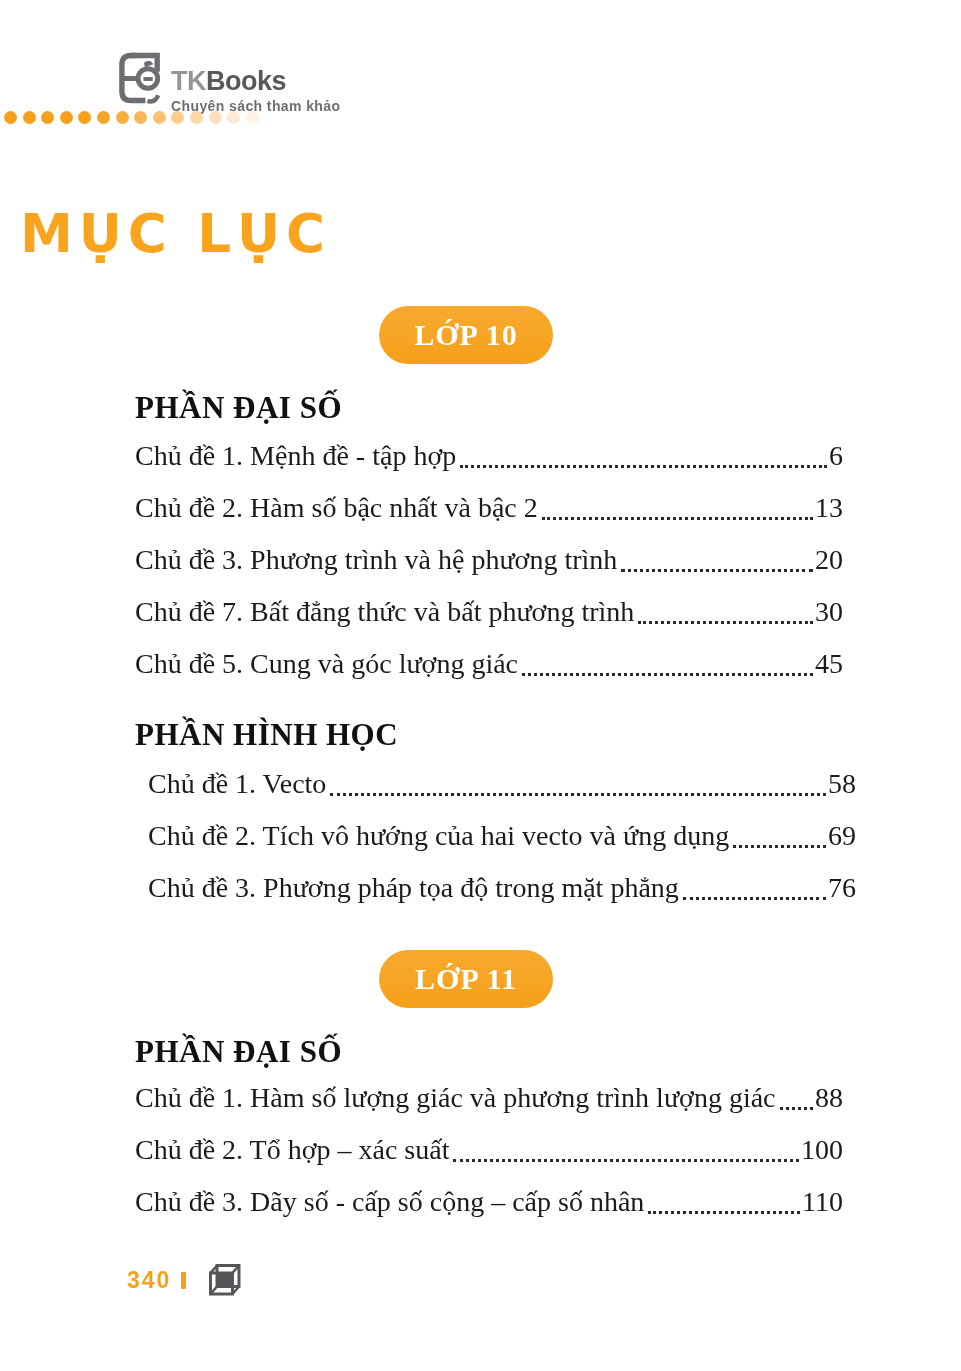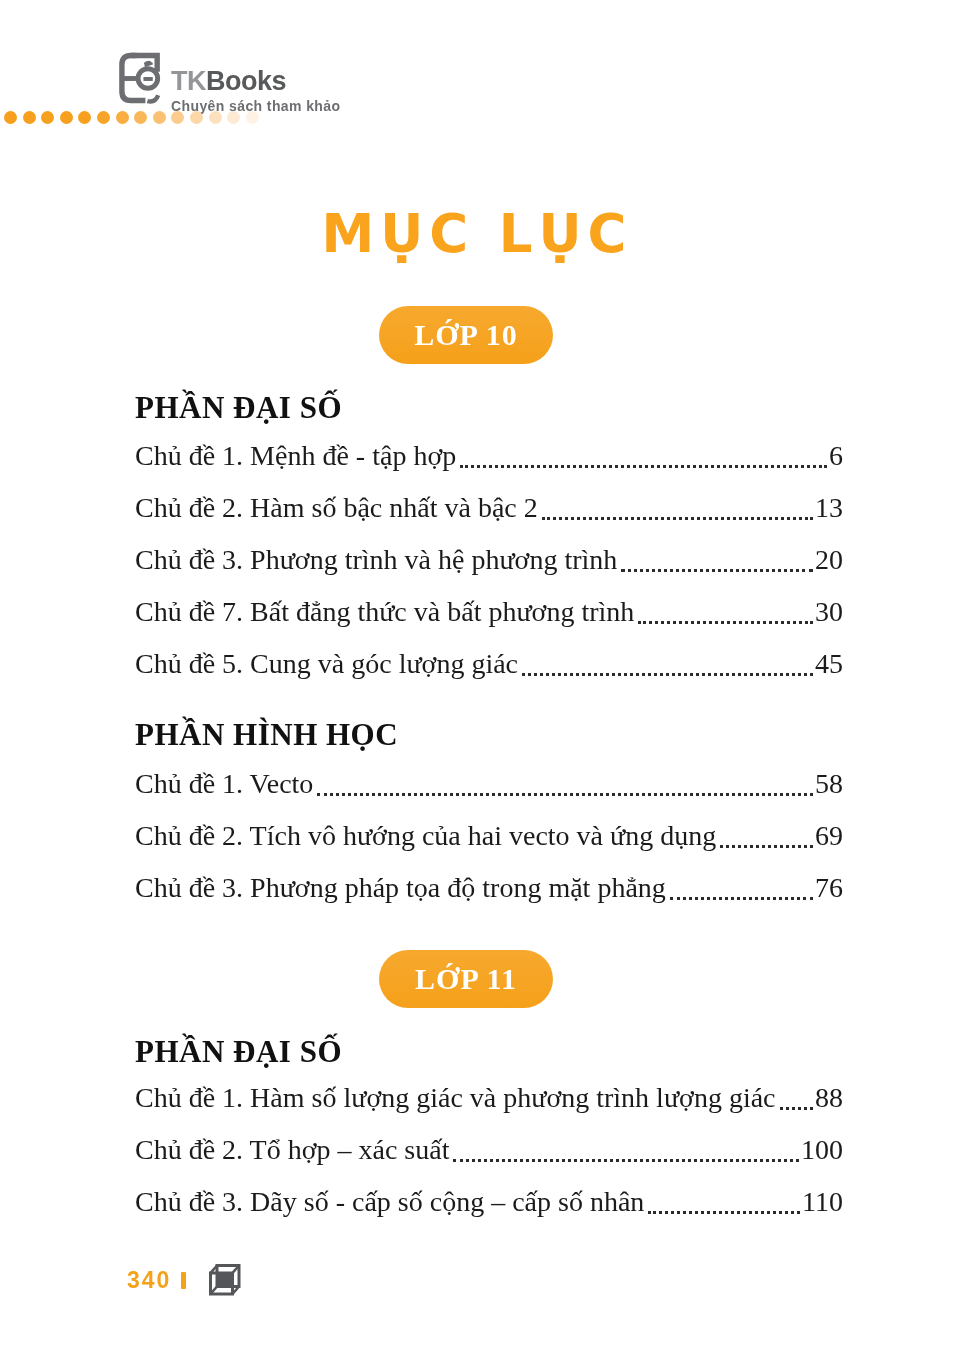--- a/index.html
+++ b/index.html
@@ -17,23 +17,23 @@
   .brand { font-family:"Liberation Sans", sans-serif; font-weight:bold; font-size:27px; line-height:1; letter-spacing:-0.5px; }
   .brand .tk    { color:#939598; }
   .brand .books { color:#58595B; }
   .tagline { font-family:"Liberation Sans", sans-serif; font-weight:bold; font-size:14px; color:#6D6E71; margin-top:3px; letter-spacing:0.4px; }
 
   .header-dots { position:absolute; left:4px; top:111px; display:flex; gap:5.6px; }
   .hdot { width:13px; height:13px; border-radius:50%; flex:0 0 auto; }
 
   
   .title {
-    position:absolute; left:0; right:0; top:207px; text-align:center;
+    position:absolute; left:0; right:0; top:207px; text-align:left;
     font-family:"DejaVu Sans", sans-serif; font-weight:bold;
-    font-size:53px; line-height:1; color:#F9A41C; letter-spacing:6px;
+    font-size:53px; line-height:1; color:#F9A41C; letter-spacing:6px;padding-left:20px;
   }
 
   
   .pill {
     position:absolute; left:379px; width:174px; height:58px; border-radius:29px;
     background:linear-gradient(180deg,#F7A92E 0%,#F5A01A 100%);
     color:#ffffff; font-weight:bold; font-size:30px; letter-spacing:1px;
     text-align:center; line-height:58px; font-family:"Liberation Serif", serif;
   }
   #pill-10 { top:306px; }
@@ -44,21 +44,21 @@
     position:absolute; left:135px; font-size:31px; font-weight:bold;
     color:#111111; line-height:1.05; letter-spacing:0.5px;
   }
   #head-a { top:392px; }
   #head-b { top:719px; }
   #head-c { top:1036px; }
 
   
   .toc { position:absolute; left:135px; width:708px; margin:0; padding:0; list-style:none; }
   #toc-a { top:430px; }
-  #toc-b { top:758px; }
+  #toc-b { top:758px;margin-left:13px; }
   #toc-c { top:1072px; }
   .toc li { height:52px; line-height:52px; display:flex; align-items:baseline; font-size:28px; color:#1b1b1b; }
   .toc .t  { white-space:nowrap; }
   .toc .lead {
     flex:1 1 auto; min-width:18px; align-self:flex-end;
     border-bottom:3.4px dotted #2b2b2b; margin:0 2px 14px 4px;
   }
   .toc .pg { white-space:nowrap; }
 
   

